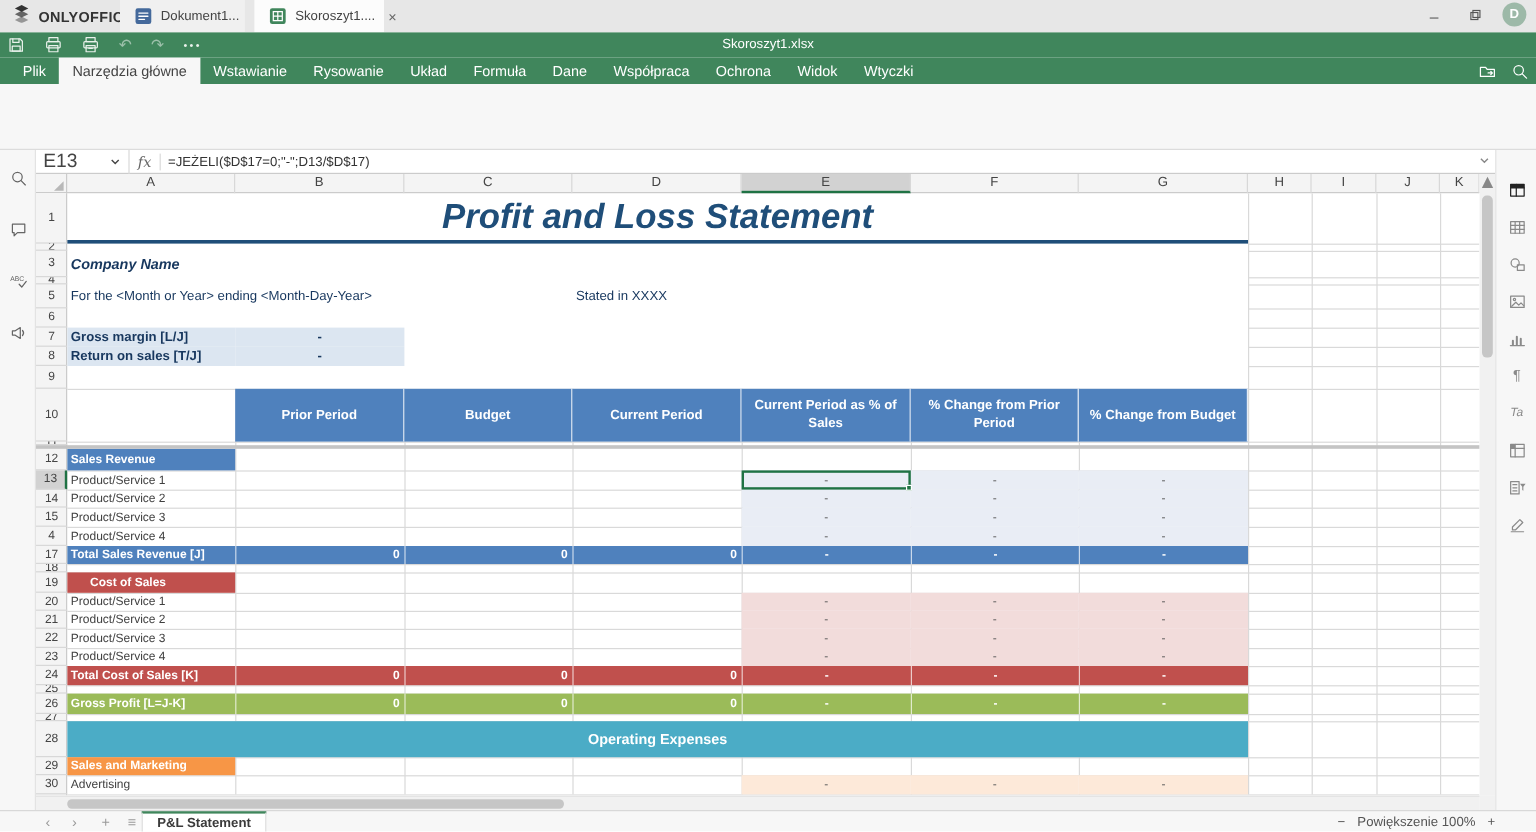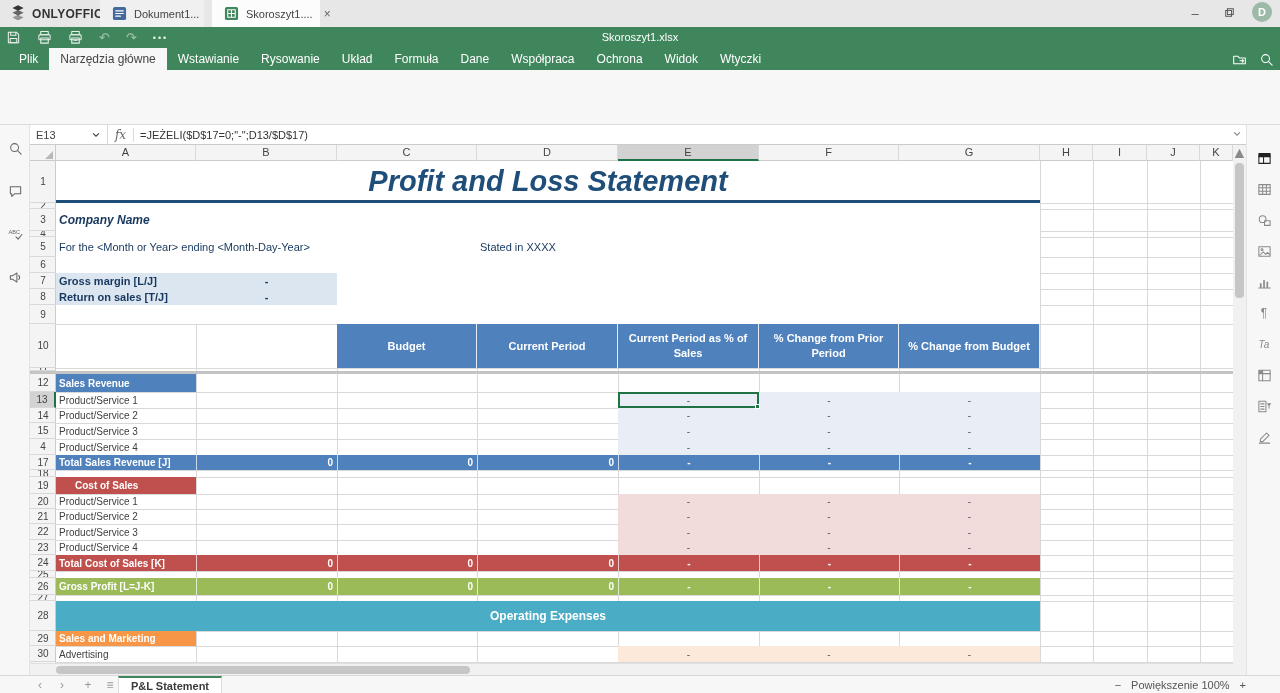--- a/index.html
+++ b/index.html
@@ -35,21 +35,21 @@
   .tselect { height:20px; background:#fff; border:1px solid #cfcfcf; border-radius:2px; display:flex; align-items:center; font-size:11px; color:#444; padding:0 4px; justify-content:space-between; gap:4px; }
   .caret { display:inline-flex; }
   .glyph { font-size:13px; line-height:1; }
   #styles-gallery { position:absolute; left:731px; top:77px; width:430px; height:42px; display:grid; grid-template-columns:repeat(5,86px); grid-template-rows:21px 21px; background:#fff; border:1px solid #cfcfcf; }
   .stylecell { font-size:11px; line-height:19px; padding-left:5px; overflow:hidden; white-space:nowrap; border:1px solid #d9d9d9; }
   #gal-chevron { position:absolute; left:1164px; top:77px; width:26px; height:42px; display:flex; align-items:center; justify-content:center; color:#666; }
   #tb-right { position:absolute; left:1198px; top:79px; display:flex; flex-direction:column; gap:6px; color:#555; }
 
   
   #formulabar { position:absolute; left:30px; top:125px; width:1216px; height:20px; background:#fff; border-bottom:1px solid #cbcbcb; display:flex; align-items:center; }
-  #namebox { width:78px; height:20px; display:flex; align-items:center; justify-content:space-between; padding:0 6px; font-size:11px; color:#444; border-right:1px solid #dadada; }
+  #namebox { width:78px; height:20px; display:flex; align-items:center; justify-content:space-between; padding:0 6px; font-size:16px; color:#444; border-right:1px solid #dadada; }
   #fxbtn { width:26px; text-align:center; font-family:"DejaVu Serif",serif; font-style:italic; font-size:12px; color:#666; border-right:1px solid #dadada; }
   #formula-text { flex:1; font-size:11px; color:#333; padding-left:6px; white-space:nowrap; overflow:hidden; }
   #fb-collapse { position:absolute; right:4px; top:4px; color:#888; }
 
   
   #leftpanel { position:absolute; left:0; top:125px; width:30px; height:550px; background:#f7f7f7; border-right:1px solid #e3e3e3; }
   .lp-icon { position:absolute; left:6px; width:18px; height:18px; color:#666; display:flex; align-items:center; justify-content:center; }
   #rightpanel { position:absolute; left:1246px; top:125px; width:34px; height:550px; background:#f7f7f7; border-left:1px solid #e3e3e3; }
   .rp-icon { position:absolute; left:8px; width:18px; height:18px; color:#8a8a8a; display:flex; align-items:center; justify-content:center; }
   .rp-icon.active { color:#222; }
@@ -893,20 +893,21 @@
         <div class="gl" style="left: 0px; top: 485px; width: 1177px; height: 1px;"></div>
         <div class="gl" style="left: 0px; top: 501px; width: 1177px; height: 1px;"></div>
         <div class="cell c-title" style="left: 0px; top: 0px; width: 984px; height: 42px; font-style: italic;">Profit and Loss Statement</div>
         <div class="cell c-company" style="left: 0px; top: 48px; width: 281px; height: 22px;">Company Name</div>
         <div class="cell c-sub" style="left: 0px; top: 76px; width: 421px; height: 20px;">For the &lt;Month or Year&gt; ending &lt;Month-Day-Year&gt;</div>
         <div class="cell c-sub" style="left: 421px; top: 76px; width: 282px; height: 20px;">Stated in XXXX</div>
         <div class="cell c-kpiL" style="left: 0px; top: 112px; width: 140px; height: 16px;">Gross margin  [L/J]</div>
         <div class="cell c-kpiV" style="left: 140px; top: 112px; width: 141px; height: 16px;">-</div>
         <div class="cell c-kpiL" style="left: 0px; top: 128px; width: 140px; height: 16px;">Return on sales  [T/J]</div>
         <div class="cell c-kpiV" style="left: 140px; top: 128px; width: 141px; height: 16px;">-</div>
+        <div class="cell c-chead" style="left: 140px; top: 163px; width: 141px; height: 44px;">Prior Period</div>
         <div class="cell c-chead" style="left: 281px; top: 163px; width: 140px; height: 44px;">Budget</div>
         <div class="cell c-chead" style="left: 421px; top: 163px; width: 141px; height: 44px;">Current Period</div>
         <div class="cell c-chead" style="left: 562px; top: 163px; width: 141px; height: 44px;">Current Period as % of Sales</div>
         <div class="cell c-chead" style="left: 843px; top: 163px; width: 141px; height: 44px;">% Change from Budget</div>
         <div class="cell c-chead" style="left: 703px; top: 163px; width: 140px; height: 44px;">% Change from Prior Period</div>
         <div class="cell c-secBlue" style="left: 0px; top: 213px; width: 140px; height: 18px;">Sales Revenue</div>
         <div class="cell c-item" style="left: 0px; top: 231px; width: 140px; height: 16px;">Product/Service 1</div>
         <div class="cell c-dBlue" style="left: 562px; top: 231px; width: 141px; height: 16px;">-</div>
         <div class="cell c-dBlue" style="left: 703px; top: 231px; width: 140px; height: 16px;">-</div>
         <div class="cell c-dBlue" style="left: 843px; top: 231px; width: 141px; height: 16px;">-</div>

